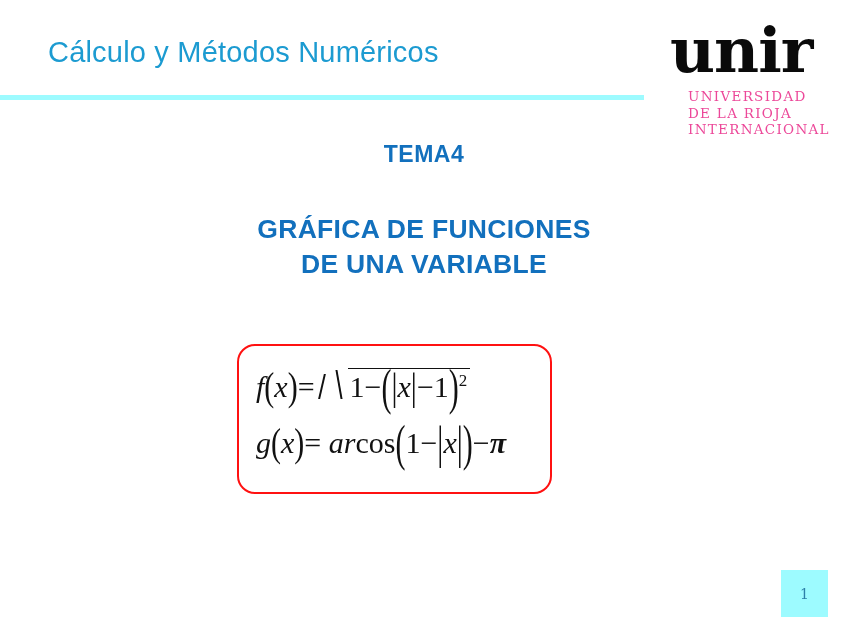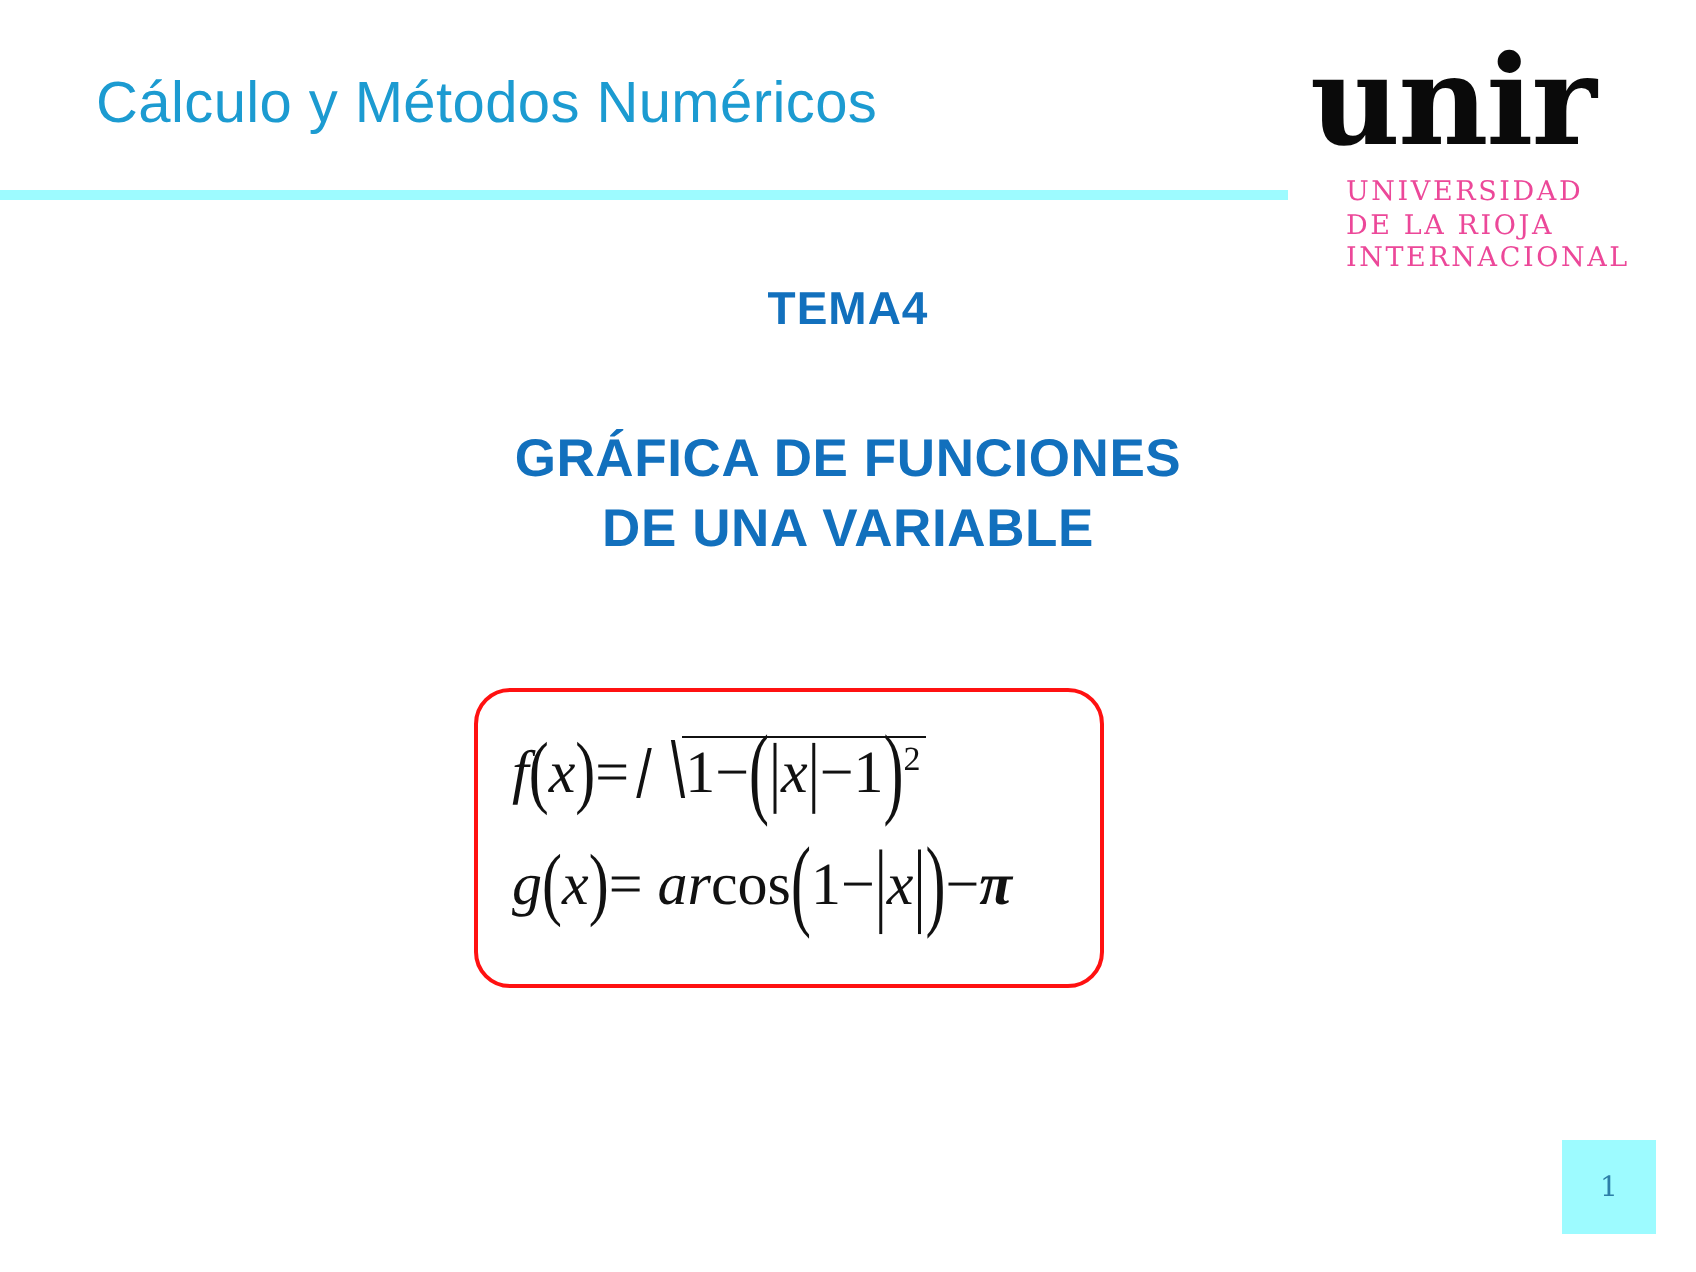--- a/index.html
+++ b/index.html
@@ -38,21 +38,21 @@
     left: 0px;
     top: 95px;
     width: 644px;
     height: 5px;
     background: #9DFBFF;
   }
 
   
   .logo {
     position: absolute;
-    left: 655px;
+    left: 670px;
     top: 20px;
     width: 170px;
     height: 118px;
   }
   .logo-wordmark {
     position: absolute;
     left: 0px;
     top: 0px;
     font-family: "DejaVu Serif", serif;
     font-weight: bold;
@@ -177,21 +177,21 @@
     top: 2px;
     width: 9px;
     height: 29px;
     border-right: 2.2px solid #111;
     transform: skewX(10deg);
   }
   .radicand {
     display: inline-block;
     border-top: 1.8px solid #111;
     padding: 1px 3px 0 2px;
-    margin-left: 2px;
+    margin-left: 9px;
   }
 
   
   .professor {
     position: absolute;
     left: 148px;
     top: 554px;
     font-size: 19px;
     color: #1a1a1a;
     white-space: nowrap;

